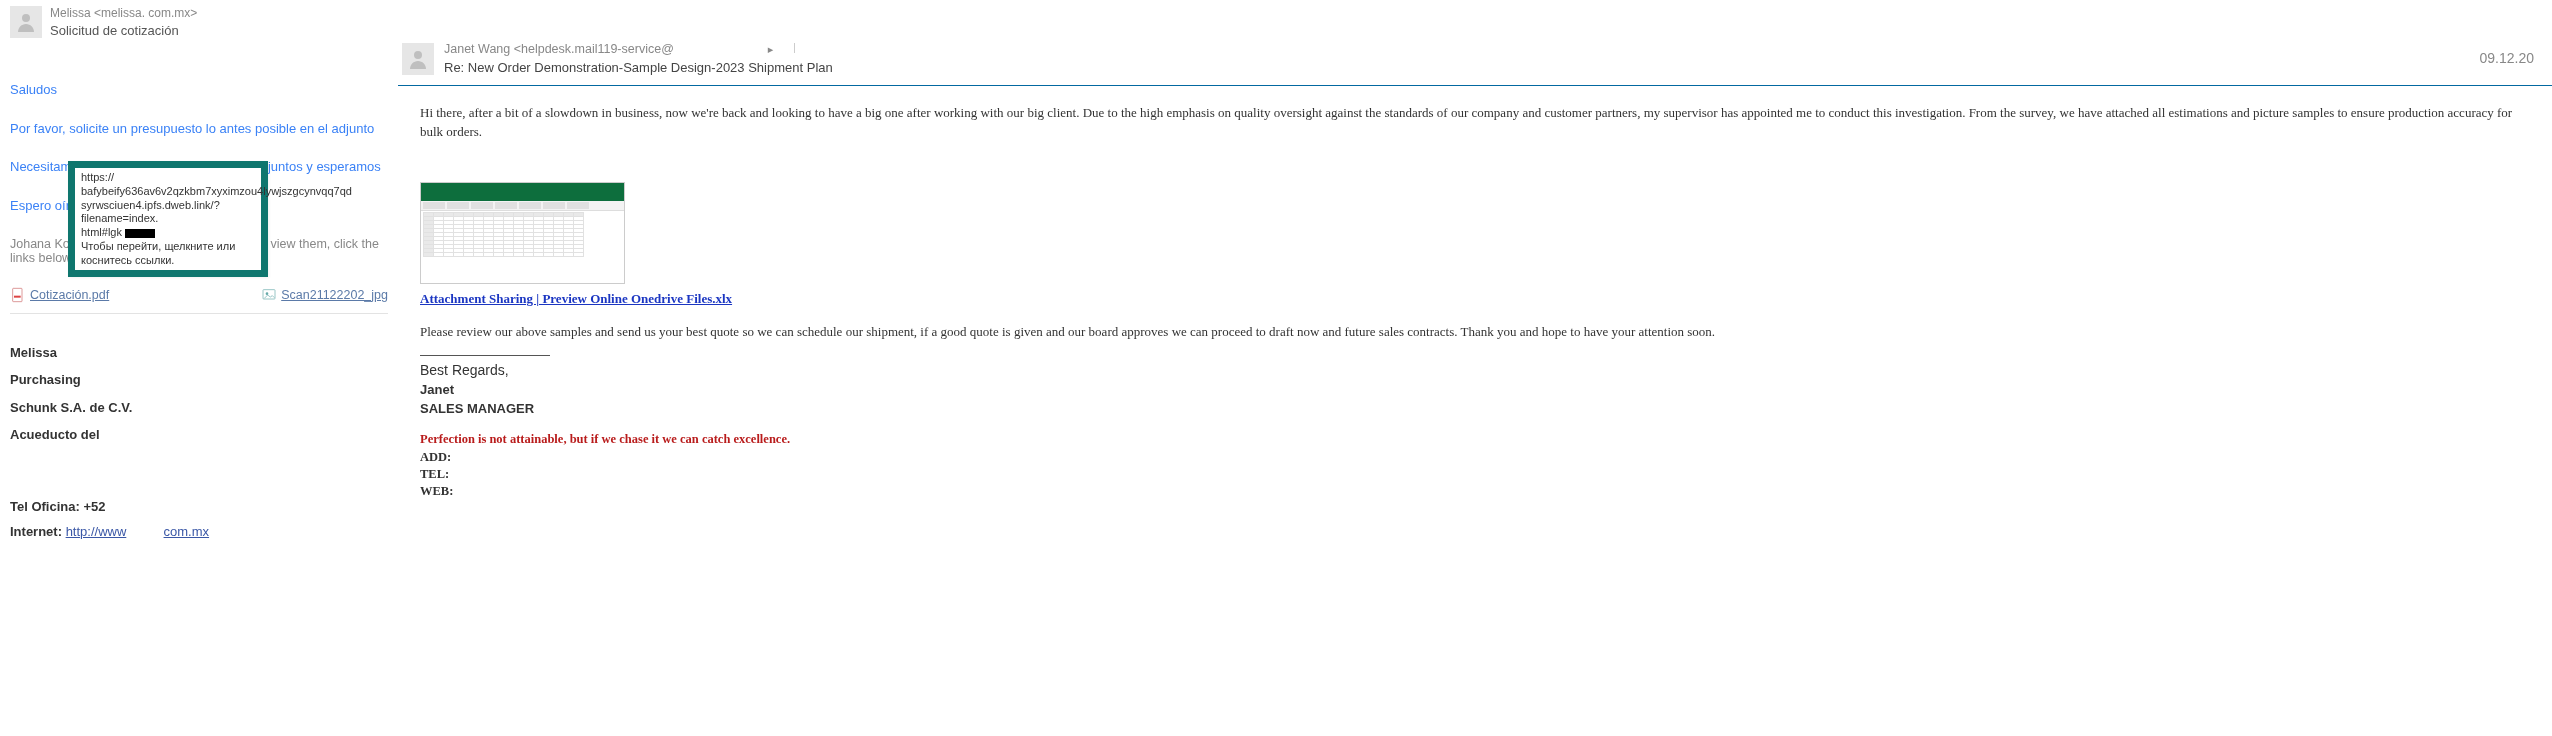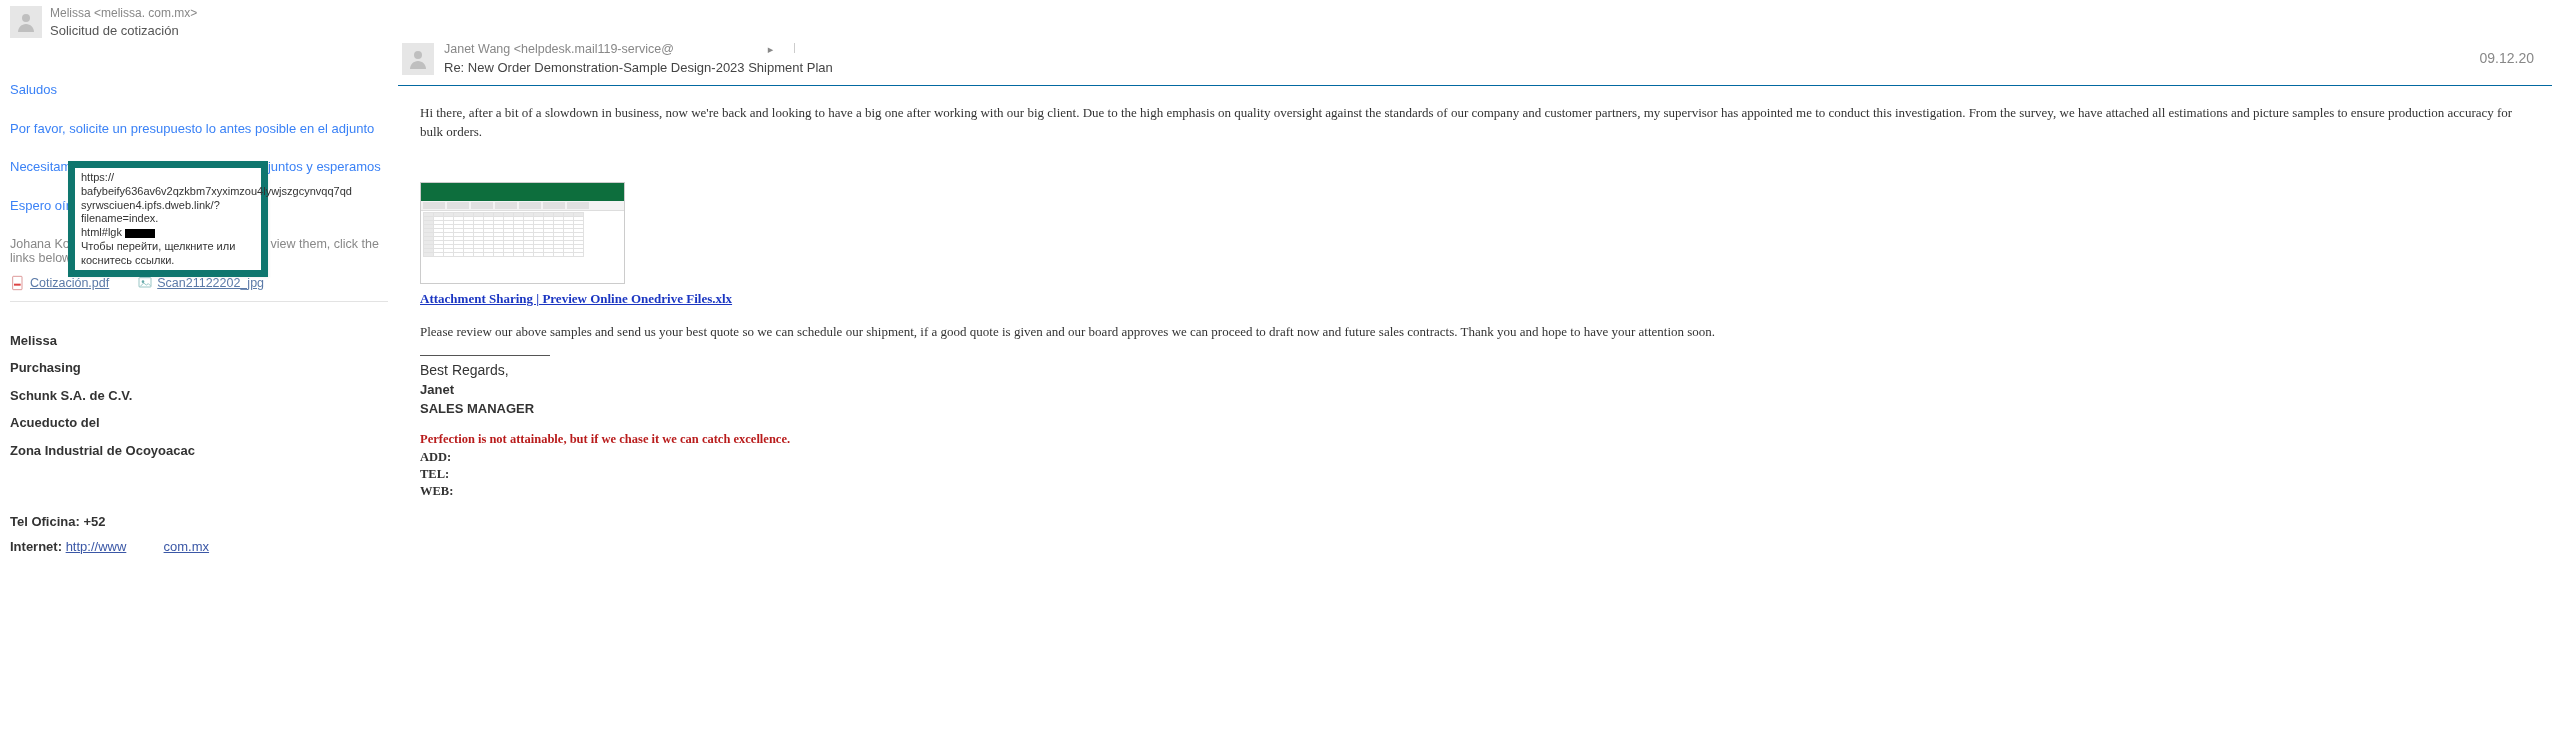--- a/index.html
+++ b/index.html
@@ -60,21 +60,21 @@
     box-shadow: 1px 1px 3px rgba(0,0,0,0.06);
   }
   .tooltip .tblack {
     display: inline-block;
     width: 30px;
     height: 9px;
     background: #000;
     vertical-align: middle;
   }
   .attach-line { color: #888; font-size: 12.5px; margin-top: 30px; }
-  .attach-links { margin-top: 10px; display: flex; gap: 28px; align-items: center; }
+  .attach-links { margin-top: 22px; display: flex; gap: 28px; align-items: center; justify-content: space-between; }
   .attach-item { display: flex; align-items: center; gap: 4px; color: #5b7aa8; text-decoration: underline; font-size: 12.5px; }
   .attach-item .icn { width: 16px; height: 16px; }
   .divider { height: 1px; background: #e3e3e3; margin: 6px 0 12px 0; }
   .signature { margin-top: 28px; color: #333; font-size: 13px; line-height: 1.65; font-weight: 600; }
   .signature .internet a { color: #3a57a6; text-decoration: underline; font-weight: normal; }
   .sig-line { font-weight: 600; }
   .sig-norm { font-weight: 600; }
   .internet { font-weight: 600; margin-top: 4px; }
   
   .right-header {
@@ -176,21 +176,20 @@
       </a>
     </div>
 
     <div class="divider" style="margin-top:10px"></div>
 
     <div class="signature">
       <div class="sig-line">Melissa</div>
       <div class="sig-norm" style="margin-top:6px">Purchasing</div>
       <div class="sig-norm" style="margin-top:6px">Schunk S.A. de C.V.</div>
       <div class="sig-norm" style="margin-top:6px">Acueducto del</div>
-      <div class="sig-norm" style="margin-top:6px">Zona Industrial de Ocoyoacac</div>
       <div class="sig-norm" style="margin-top:50px">Tel Oficina: +52</div>
       <div class="internet">
         <span>Internet: </span>
         <a>http://www</a>
         <span style="display:inline-block;width:30px"></span>
         <a>com.mx</a>
       </div>
     </div>
   </div>
 

